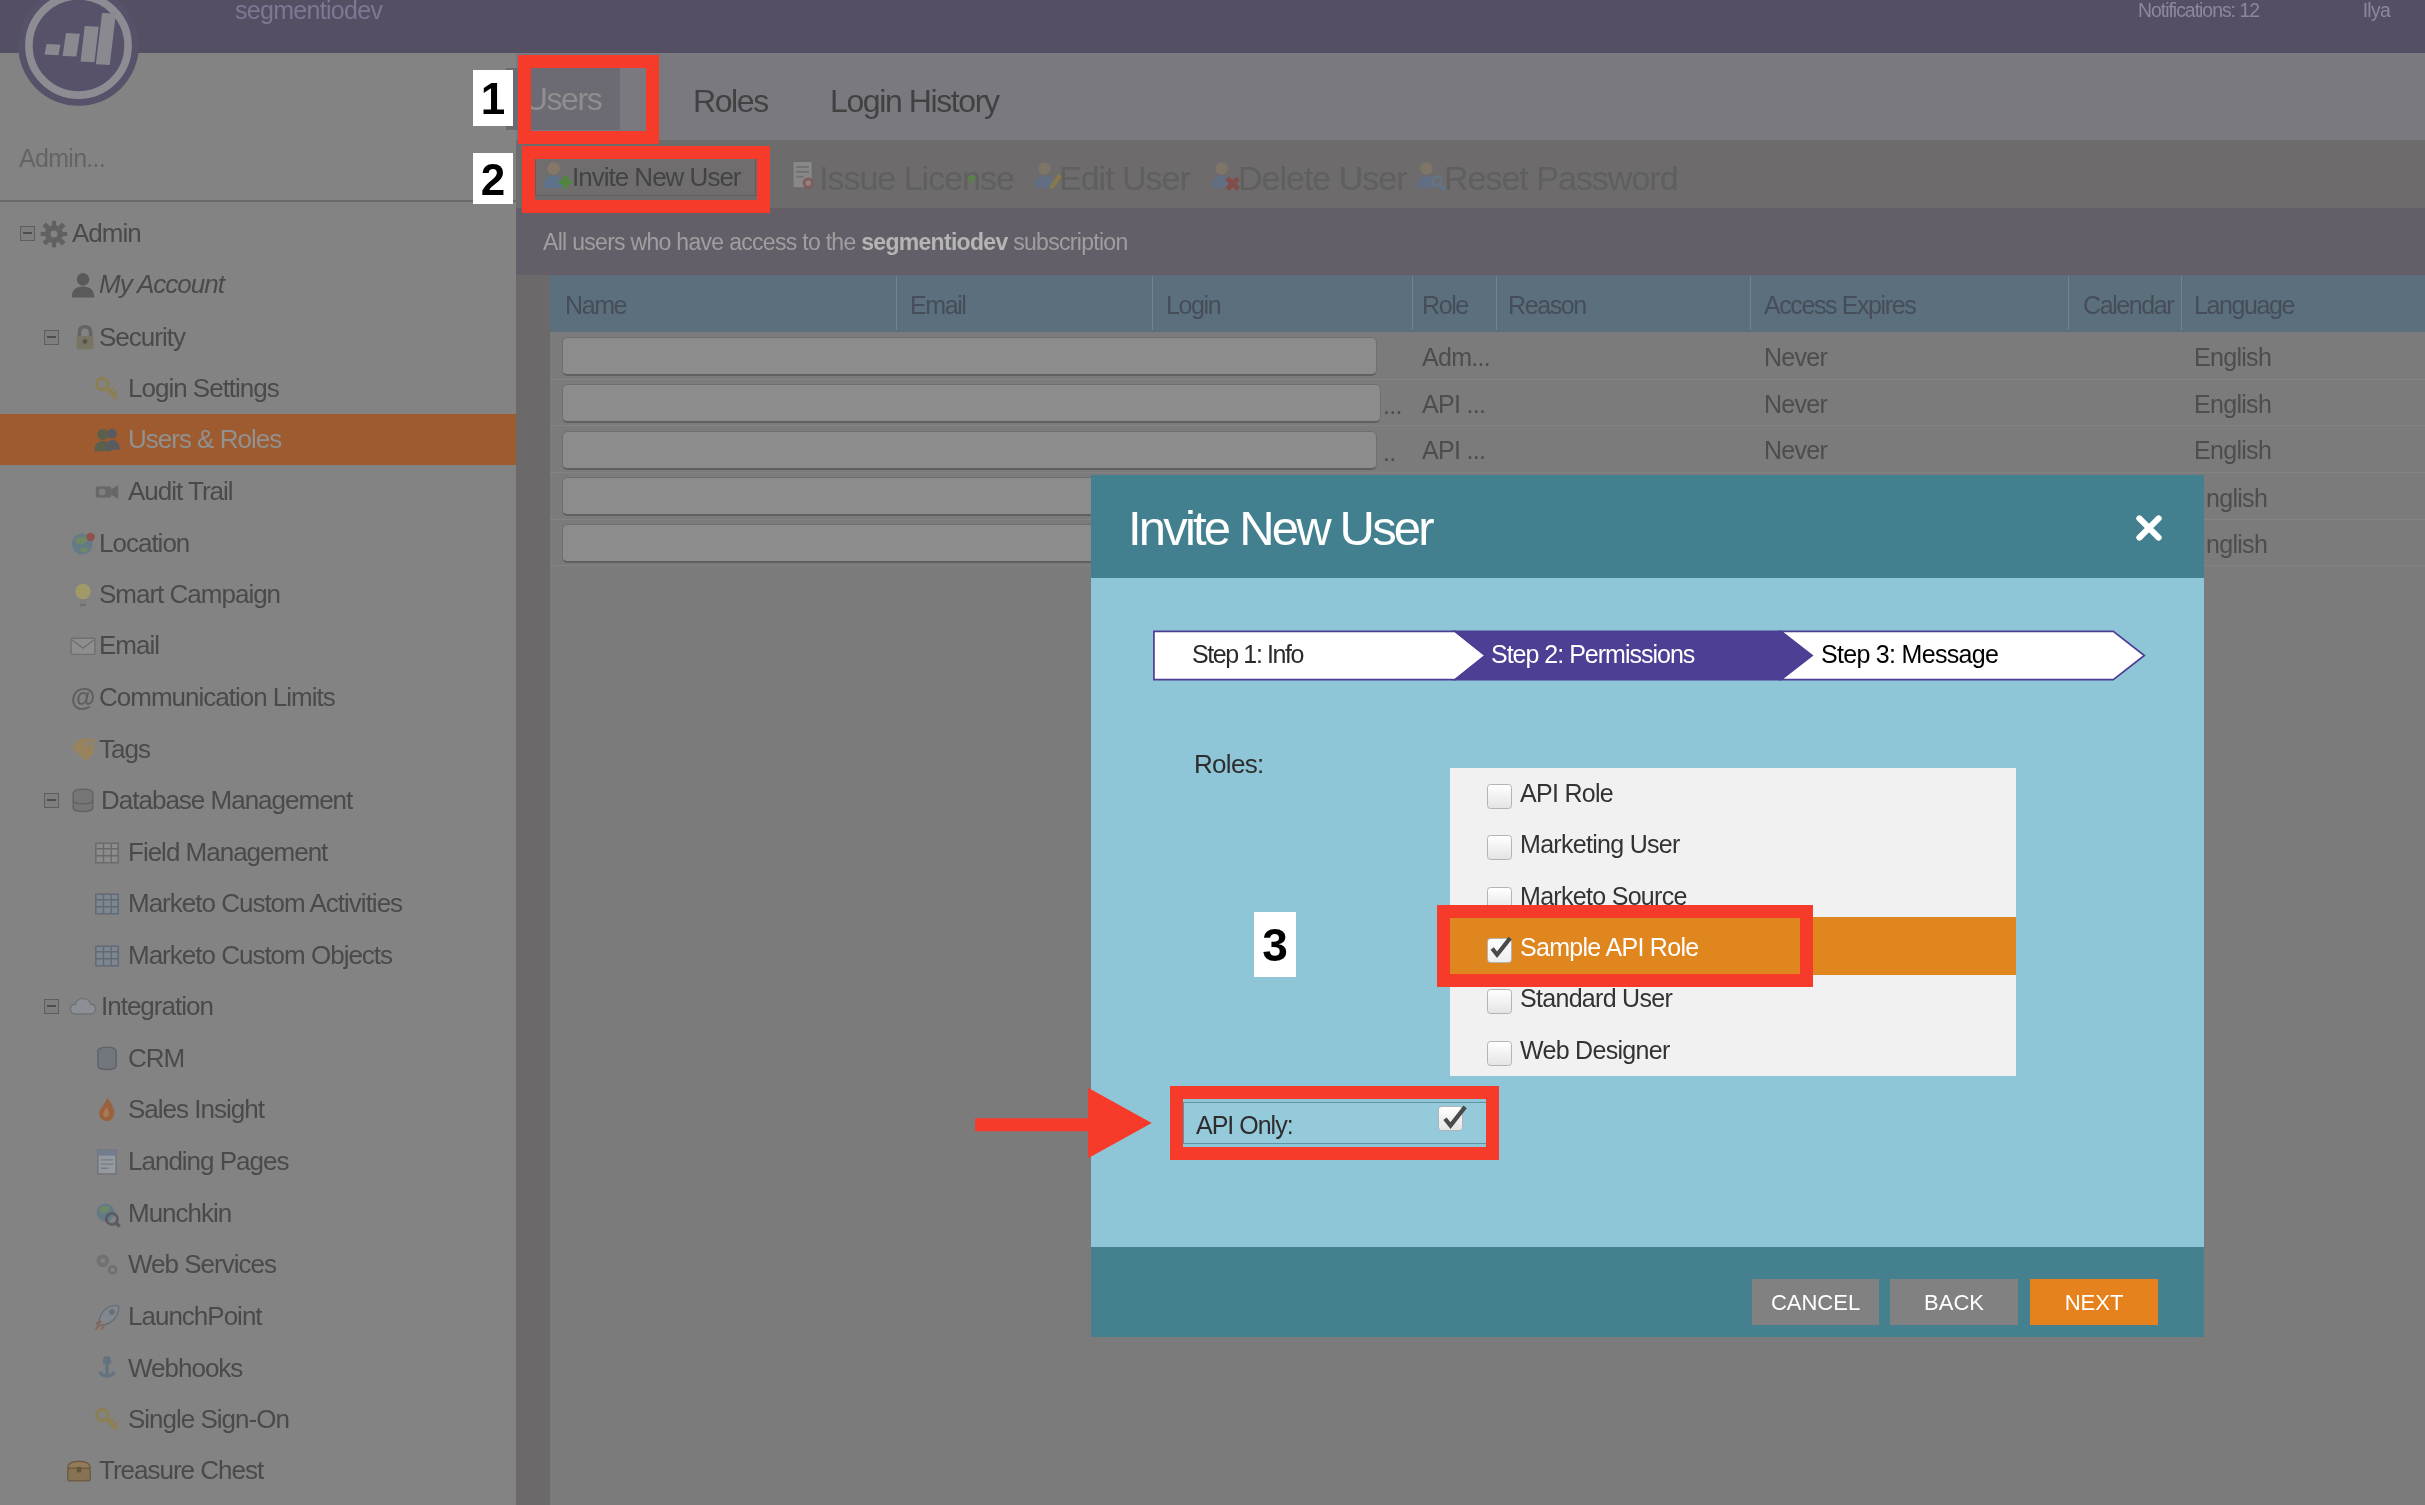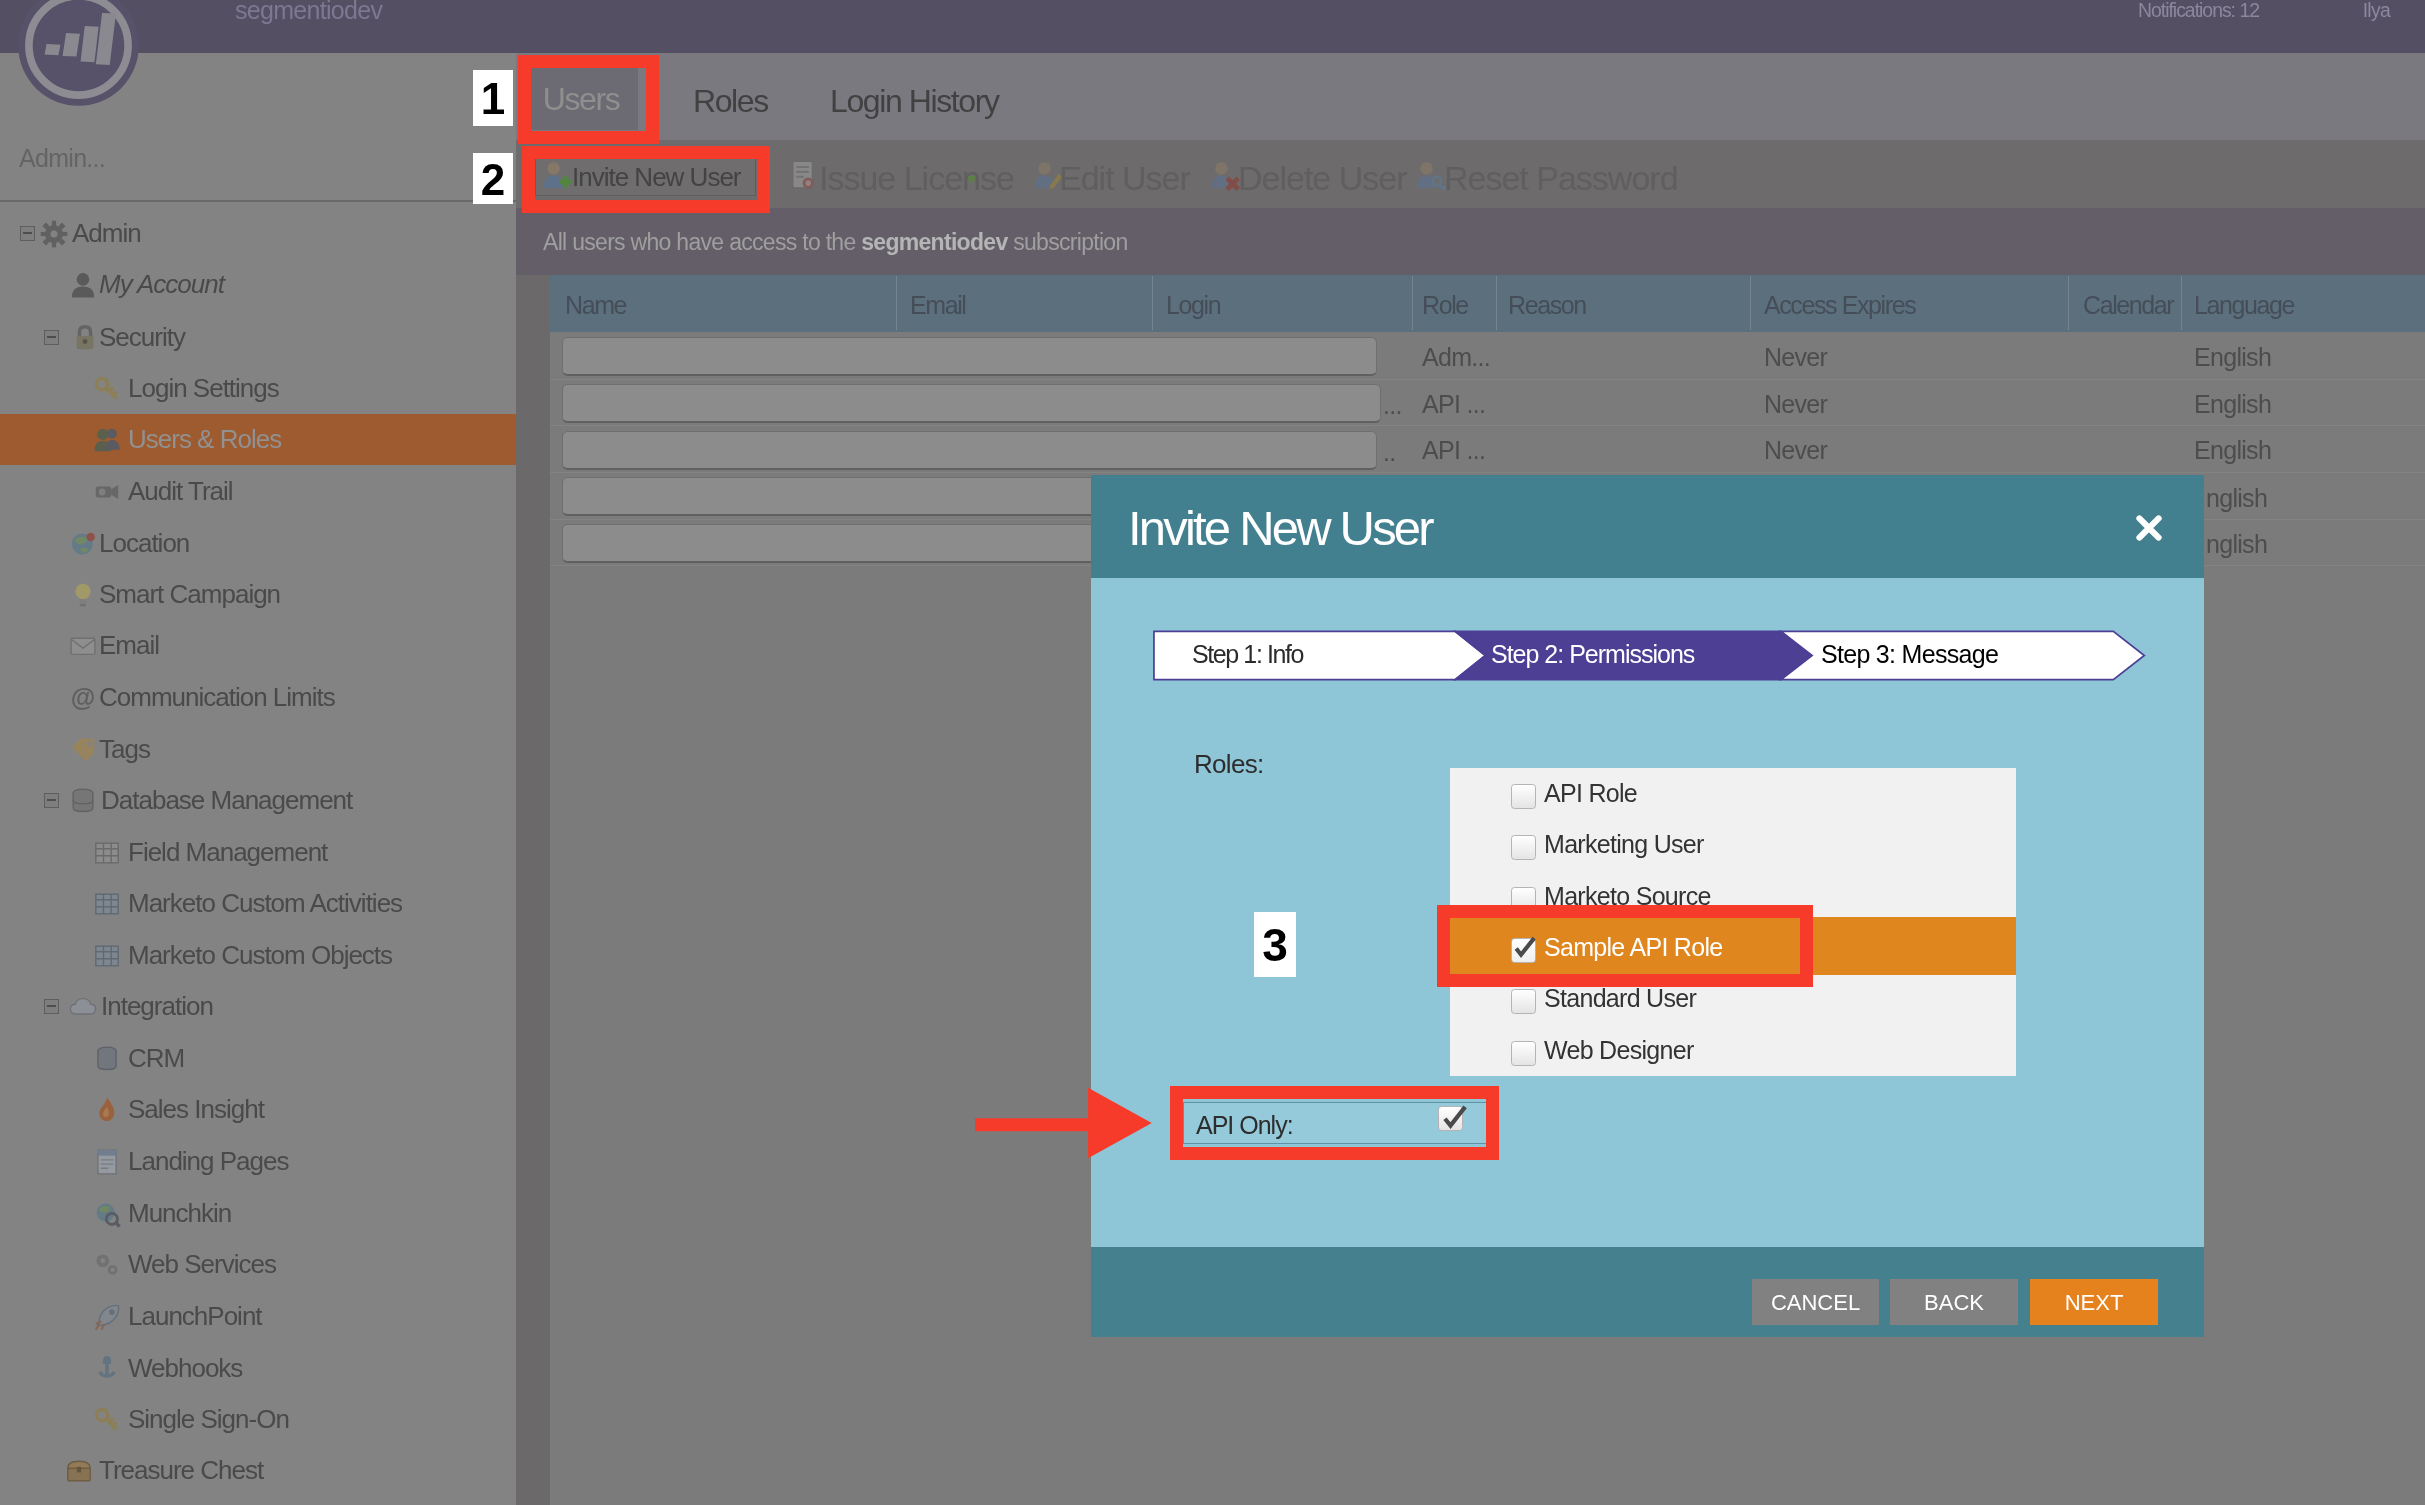--- a/index.html
+++ b/index.html
@@ -16,21 +16,21 @@
   #sidebar { left:0; top:53px; width:516px; height:1453px; background:#838383; }
   #adminlbl { left:19px; top:144px; font-size:25px; color:#646464; letter-spacing:-0.7px; }
   #sbsep { left:0px; top:200px; width:516px; height:2.1px; background:#6a6a6a; }
 
   #tabband { left:516px; top:53px; width:1910px; height:87px; background:#7b7980; }
   #toolbar { left:516px; top:140px; width:1910px; height:68px; background:#6d6b6c; }
   #contentband { left:516px; top:208px; width:1910px; height:67px; background:#635e68; }
   #gutter { left:516px; top:275px; width:34px; height:1231px; background:#6b696a; }
   #tablepanel { left:550px; top:275px; width:1876px; height:1231px; background:#7b7b7b; }
 
-  #userstab { left:524px; top:68px; width:114px; height:62px; background:#6c6a72; }
+  #userstab { left:506px; top:68px; width:114px; height:62px; background:#6c6a72; }
   #userstab span { display:block; text-align:center; margin-top:12.5px; font-size:32px; color:#8f8f8f; letter-spacing:-1.4px;}
   .tabtxt { top:83px; font-size:32px; color:#414141; letter-spacing:-1.4px; }
 
   
   .tbtxt { top:160px; font-size:34px; color:#5f5f5f; letter-spacing:-1px; line-height:36px;}
   #invitebtn { left:535px; top:158px; width:221px; height:38px; border:1.4px solid #5f5e5f; background:#6f6d6e;}
   #invitetxt { left:572px; top:161px; font-size:26px; color:#434343; letter-spacing:-1px; line-height:33px;}
 
   
   #allusers { left:543px; top:229px; font-size:23px; color:#9f9f9f; letter-spacing:-0.7px; }
@@ -47,21 +47,21 @@
   
   #modal { left:1091px; top:475px; width:1113px; height:862px; }
   #mhead { left:0; top:0; width:1113px; height:103px; background:#43808f; }
   #mtitle { left:37px; top:25px; font-size:49px; color:#ffffff; letter-spacing:-2.8px; }
   #mclose { left:1045px; top:40px; width:26px; height:26px; }
   #mbody { left:0; top:103px; width:1113px; height:670px; background:#8ec6d8; }
   #mfoot { left:0; top:772px; width:1113px; height:90px; background:#45808e; }
 
   #roleslbl { left:103px; top:274px; font-size:26px; color:#2d2d2d; letter-spacing:-0.7px;}
   #roleslist { left:359px; top:293px; width:566px; height:308px; background:#f1f1f1; }
-  .rolerow { position:absolute; left:0; width:470px; height:51px;margin-left:24px; }
+  .rolerow { position:absolute; left:0; width:470px; height:51px; }
   .ckbx { position:absolute; left:37px; top:16px; width:25px; height:25px; background:linear-gradient(#ffffff,#e4e4e4); border:1.4px solid #b4b4b4; border-radius:3.5px; }
   .rolelbl { position:absolute; left:70px; top:11px; font-size:25px; color:#333333; letter-spacing:-0.7px; }
   #orangerow { position:absolute; left:0; top:148px; width:566px; height:60px; background:#e0861e; border-top:1.4px solid #f1f1f1; border-bottom:1.4px solid #f1f1f1;}
 
   #apirow { left:92px; top:627px; width:304px; height:42px; background:#95cadb; border:1.4px solid #5f93a4; }
   #apilbl { left:105px; top:636px; font-size:25px; color:#2d2d2d; letter-spacing:-1px; }
 
   .fbtn { top:804px; height:46px; color:#ffffff; font-size:22px; text-align:center; letter-spacing:0px; }
   .fbtn span { display:block; margin-top:11px; }
   #cancelbtn { left:661px; width:127px; background:#818181; }

